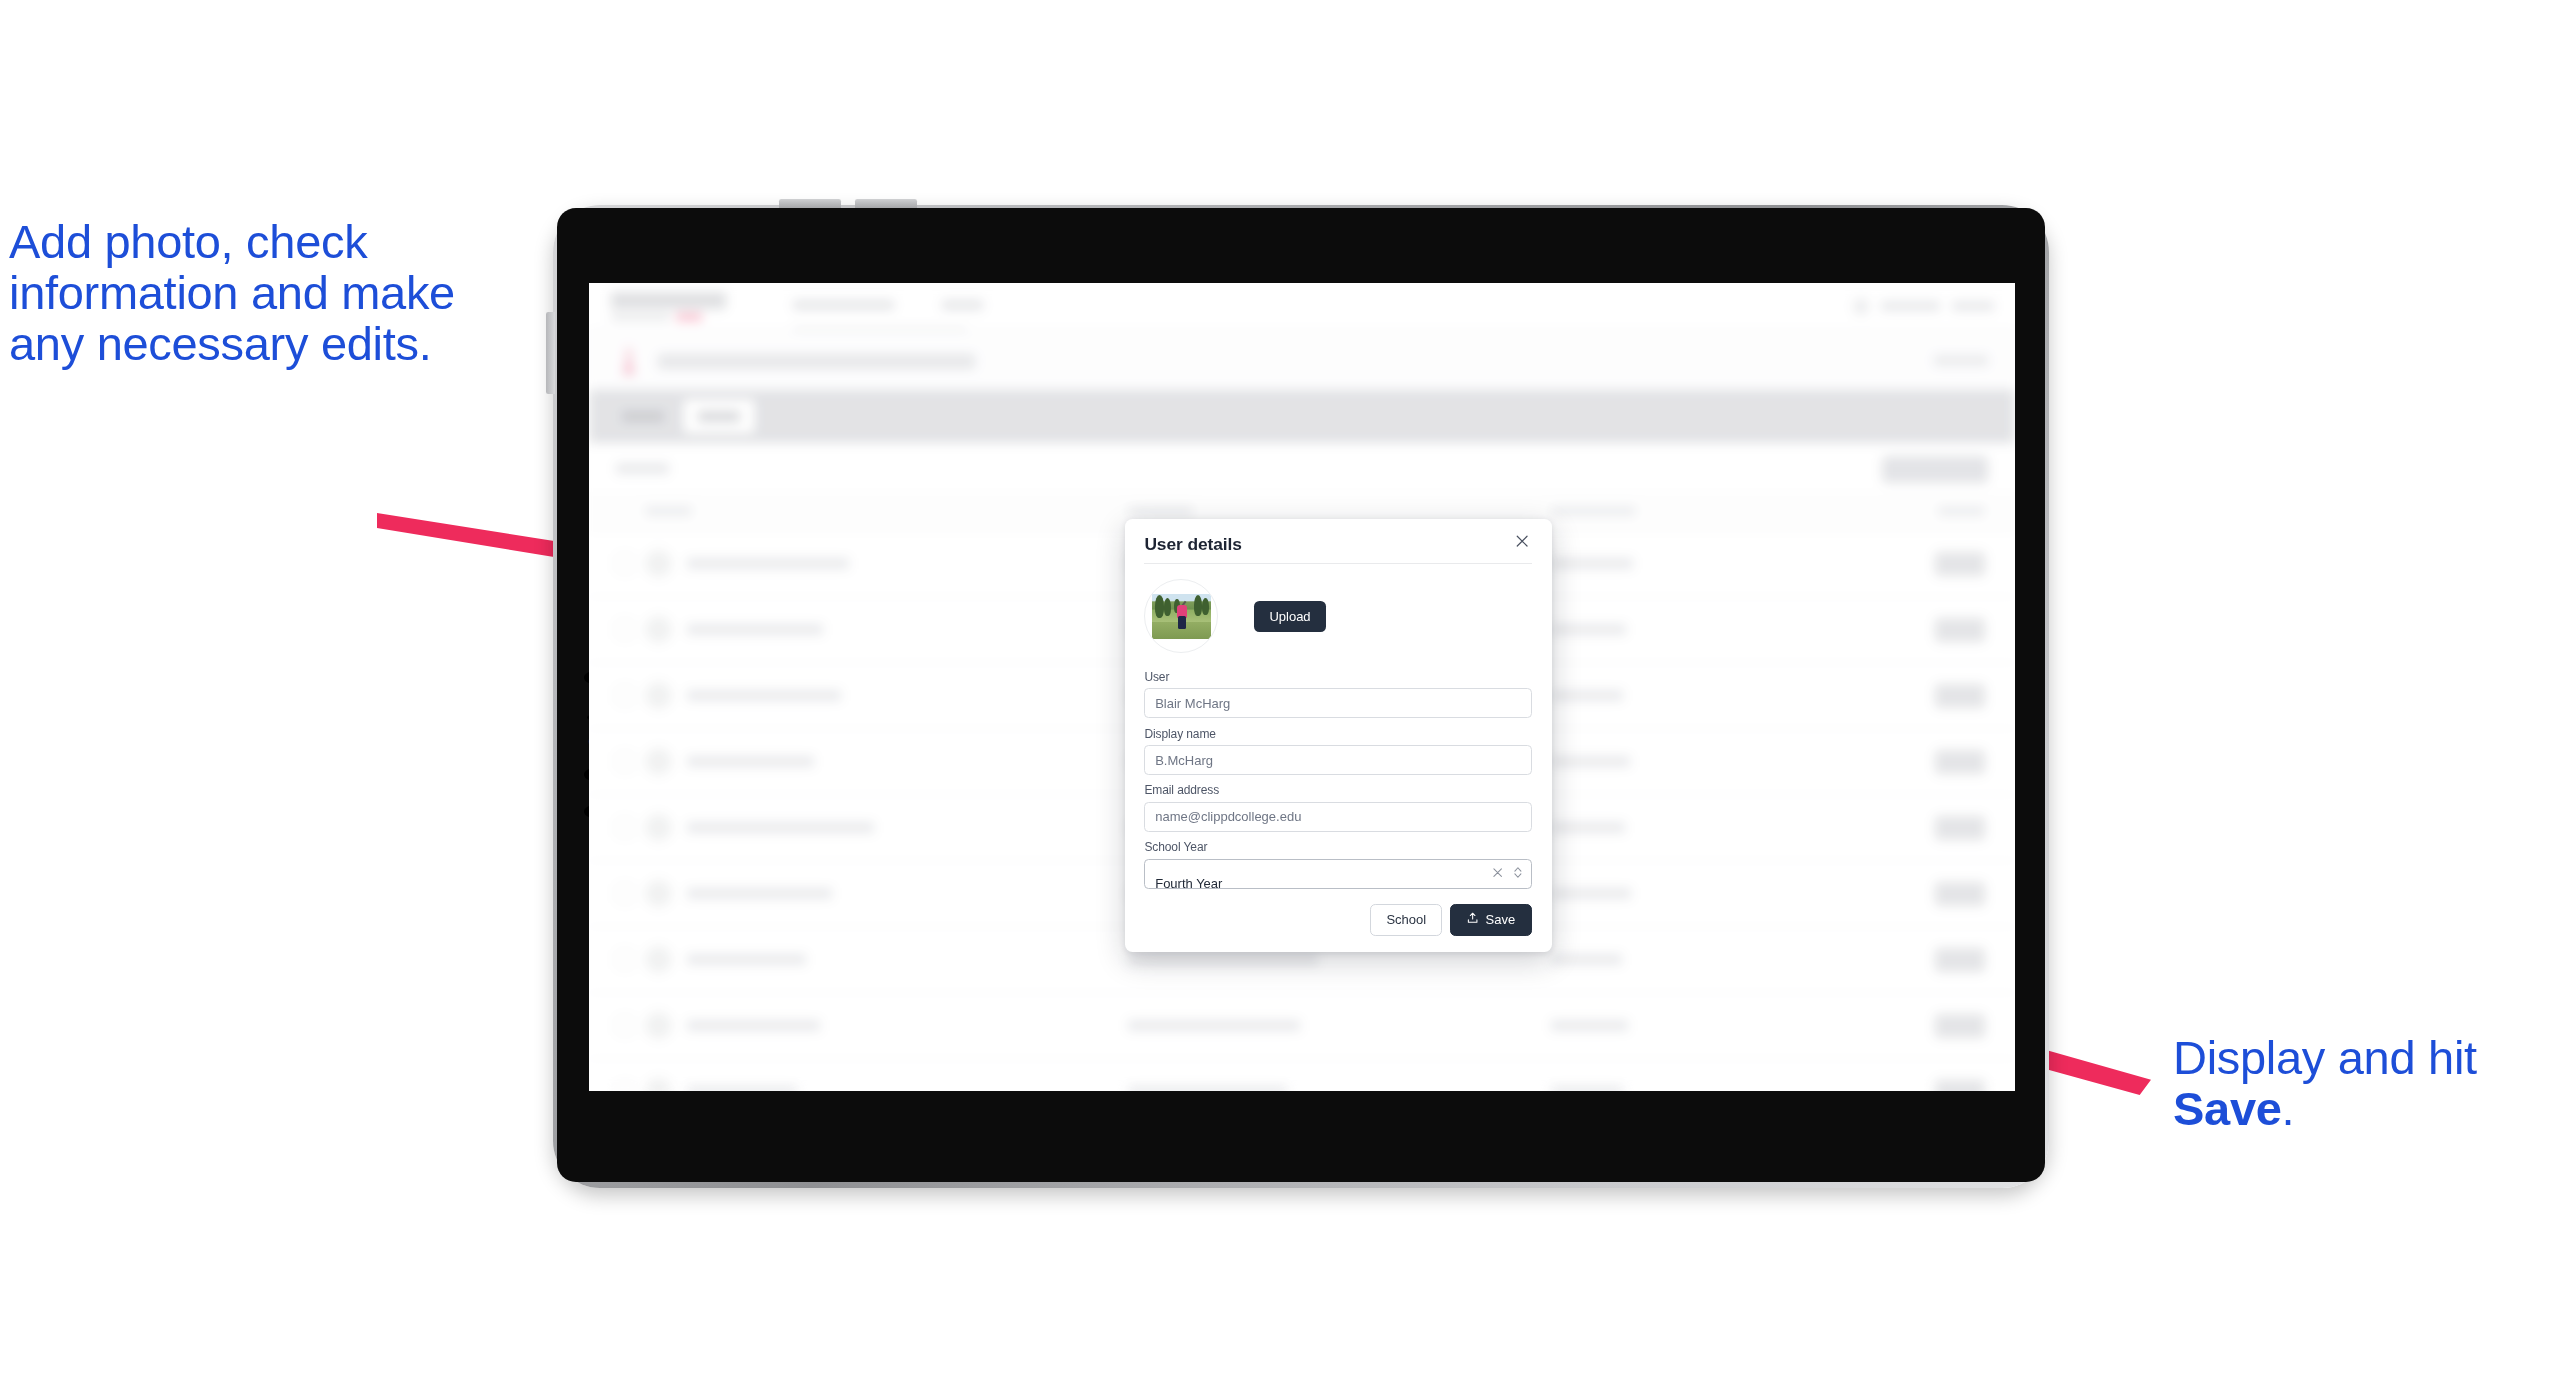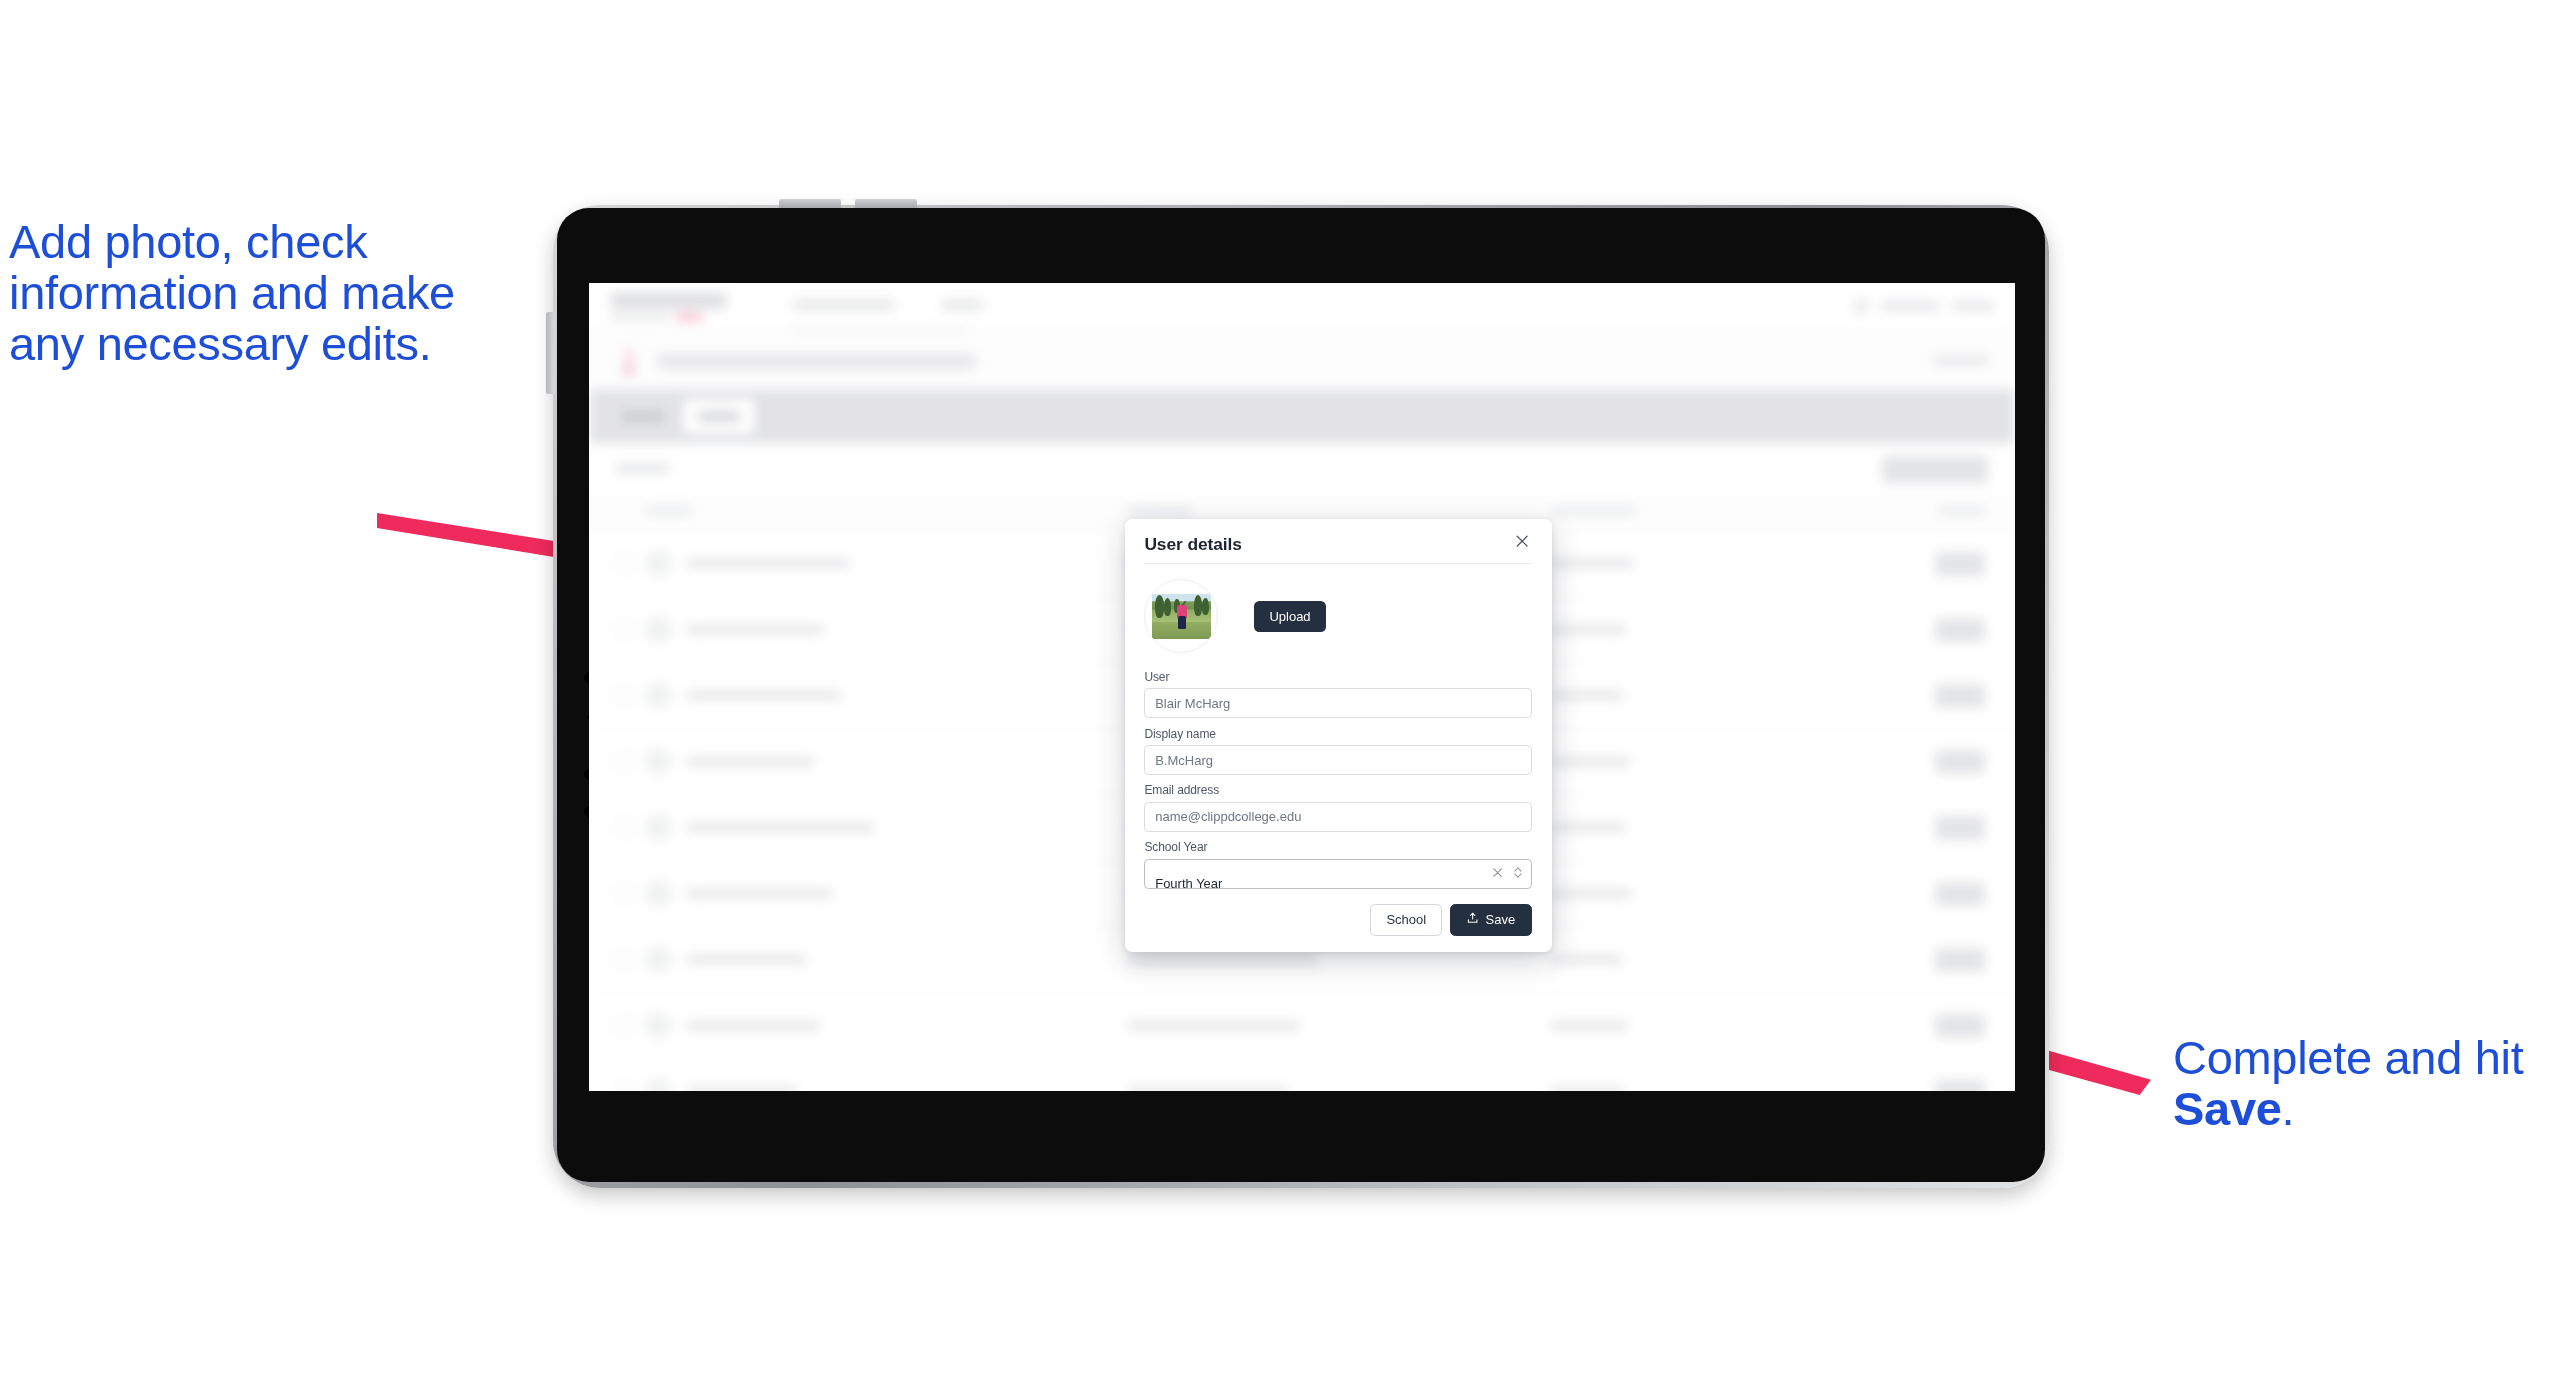--- a/index.html
+++ b/index.html
@@ -61,21 +61,21 @@
   .tablet-outer {
     position: absolute;
     inset: 0;
     border-radius: 47px;
     background: linear-gradient(135deg, #d8d8da 0%, #b9babd 18%, #8f9093 50%, #c9cacd 82%, #e2e3e5 100%);
     box-shadow: 0 7.5px 19.6px rgba(0,0,0,0.22);
   }
   .tablet-body {
     position: absolute;
     left: 3.8px; top: 3px; right: 3.8px; bottom: 6px;
-    border-radius: 32px;
+    border-radius: 19px;
     background: #0c0c0c;
   }
   .tablet-screen {
     position: absolute;
     left: 32px;
     top: 75px;
     right: 30px;
     bottom: 91px;
     background: #ffffff;
     overflow: hidden;
@@ -397,21 +397,21 @@
     cursor: pointer;
     display: flex; align-items: center; gap: 6.8px;
     font-family: "Liberation Sans", sans-serif;
   }
 </style>
 </head>
 <body>
 
 <div class="annot" id="annot-left">Add photo, check information and make any necessary edits.</div>
 
-<div class="annot" id="annot-right"><span>Complete and hit </span><b>Save</b><span>.</span></div>
+<div class="annot" id="annot-right"><span>Display and hit </span><b>Save</b><span>.</span></div>
 
 <svg class="arrow-svg" id="arrow-left-wrap" viewBox="0 0 930 200">
   <polygon points="0,0 760,120 760,78 880,132 760,184 760,144 0,20" fill="#EE2B5C"></polygon>
 </svg>
 
 <svg class="arrow-svg" id="arrow-right-wrap" viewBox="0 0 860 290">
   <polygon points="0,30 118,0 96,52 860,270 845,290 88,82 112,138" fill="#EE2B5C"></polygon>
 </svg>
 
 <div id="tablet">

